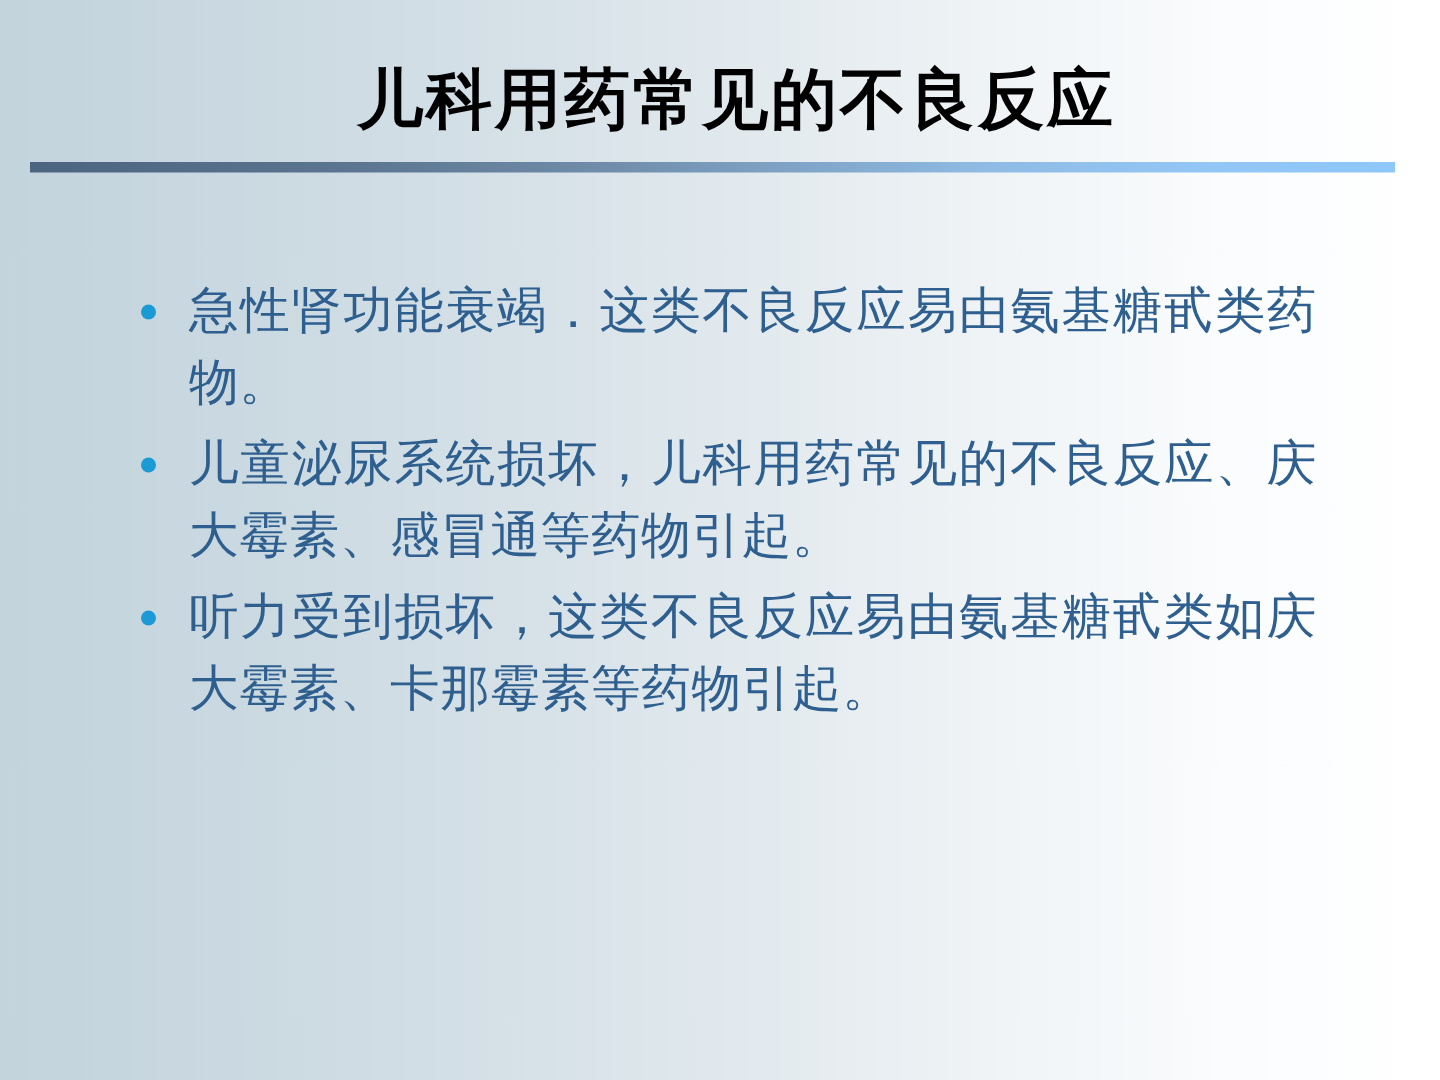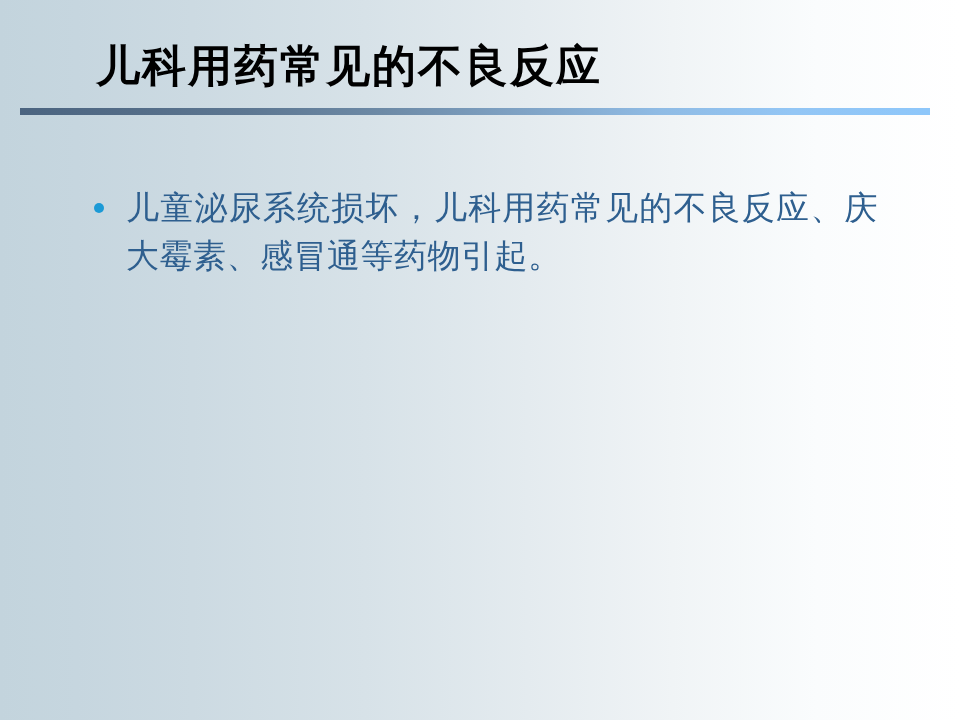--- a/index.html
+++ b/index.html
@@ -47,21 +47,21 @@
     left: 96px;
     top: 0;
     width: 790px;
     margin: 0;
     font-family: "Liberation Serif", "DejaVu Serif", serif;
     font-size: 44px;
     font-weight: bold;
     line-height: 58px;
     letter-spacing: 2px;
     color: #000000;
-    text-align: left;
+    text-align: center;
     white-space: nowrap;
   }
 
   
   #title-divider {
     position: absolute;
     left: 20px;
     top: 108px;
     width: 910px;
     height: 7px;
@@ -121,22 +121,30 @@
 <div id="slide">
 
   <div id="title-block">
     <h1 id="slide-title">儿科用药常见的不良反应</h1>
   </div>
 
   <div id="title-divider"></div>
 
   <ul id="bullet-list">
 
+    <li class="bullet-item">
+      <span class="bullet-marker"></span>
+      <span class="bullet-text">急性肾功能衰竭．这类不良反应易由氨基糖甙类药物。</span>
+    </li>
 
     <li class="bullet-item">
       <span class="bullet-marker"></span>
       <span class="bullet-text">儿童泌尿系统损坏，儿科用药常见的不良反应、庆大霉素、感冒通等药物引起。</span>
     </li>
 
+    <li class="bullet-item">
+      <span class="bullet-marker"></span>
+      <span class="bullet-text">听力受到损坏，这类不良反应易由氨基糖甙类如庆大霉素、卡那霉素等药物引起。</span>
+    </li>
 
   </ul>
 
 </div>
 
 </body></html>

